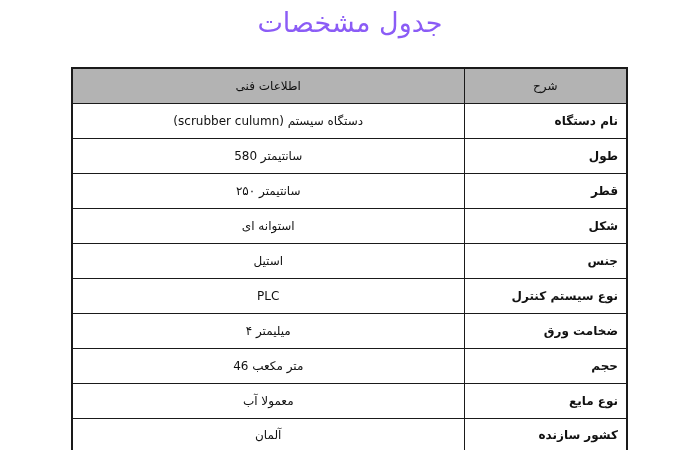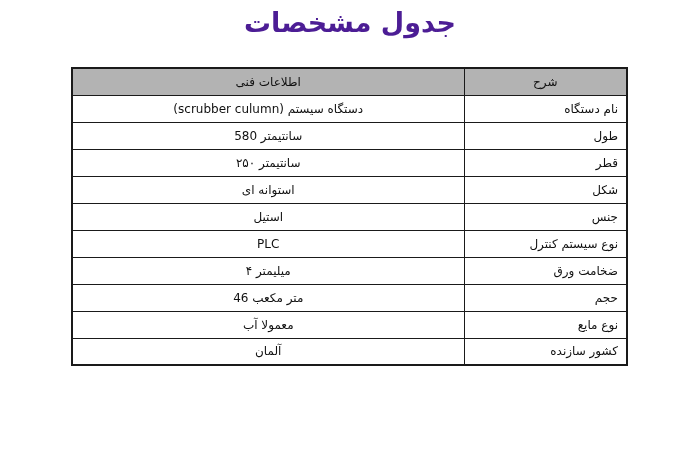--- a/index.html
+++ b/index.html
@@ -10,55 +10,55 @@
     font-family: "DejaVu Sans", sans-serif;
     position: relative;
     overflow: hidden;
   }
   .page-title {
     position: absolute;
     top: 7px; left: 0;
     width: 700px;
     text-align: center;
     font-size: 27px;
-    font-weight: bold;
-    color: #4c1d95;
+    font-weight: normal;
+    color: #8b5cf6;
     margin: 0;
     direction: rtl;
   }
   table.specs {
     position: absolute;
     left: 71px; top: 67px;
     width: 557px;
     border-collapse: collapse;
     table-layout: fixed;
     direction: rtl;            
     border: 2px solid #1a1a1a;
   }
   col.label-col { width: 163px; }
   table.specs th, table.specs td {
     border: 1px solid #1a1a1a;
-    height: 27px;
+    height: 35px;
     padding: 0 8px;
     font-size: 12px;
     color: #111111;
     vertical-align: middle;
     white-space: nowrap;
     overflow: hidden;
   }
   thead th {
     background: #b3b3b3;
     font-weight: normal;
     border-bottom: 2px solid #1a1a1a;
   }
   th.h-label { text-align: center; }
   th.h-value { text-align: center; }
   td.label {
     text-align: right;
-    font-weight: normal;
+    font-weight: bold;
     border-left: 2px solid #1a1a1a;   
   }
   th.h-label { border-left: 2px solid #1a1a1a; }
   td.value { text-align: center; }
 </style>
 </head>
 <body>
 
 <h1 class="page-title">جدول مشخصات</h1>
 

